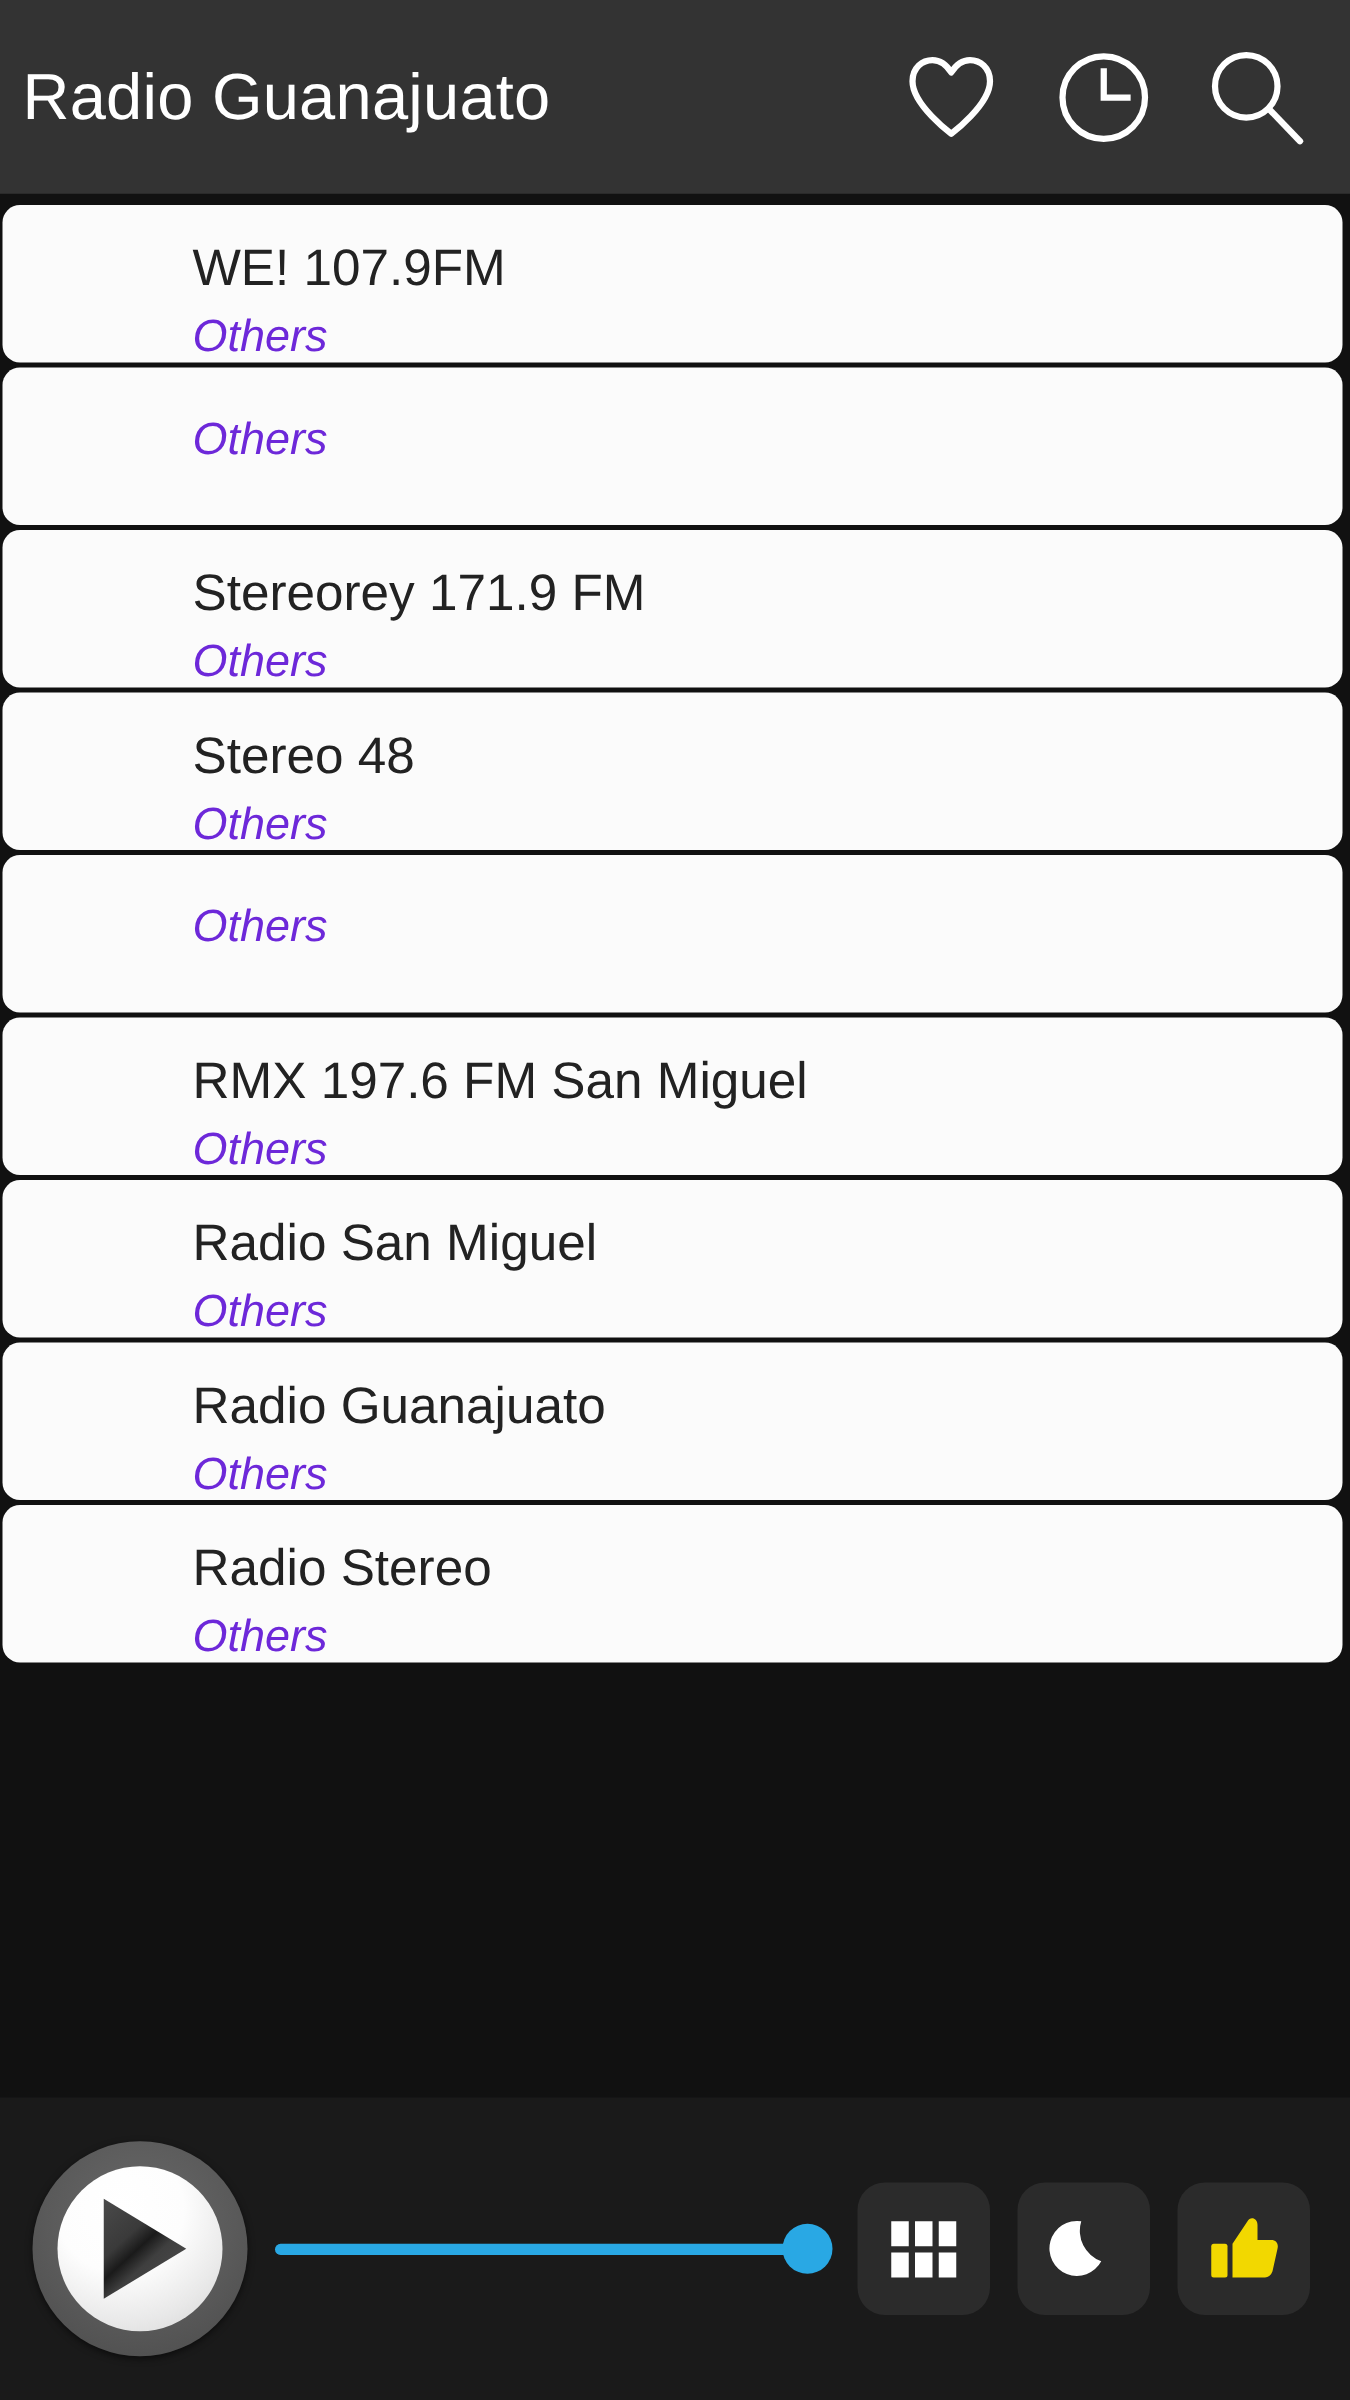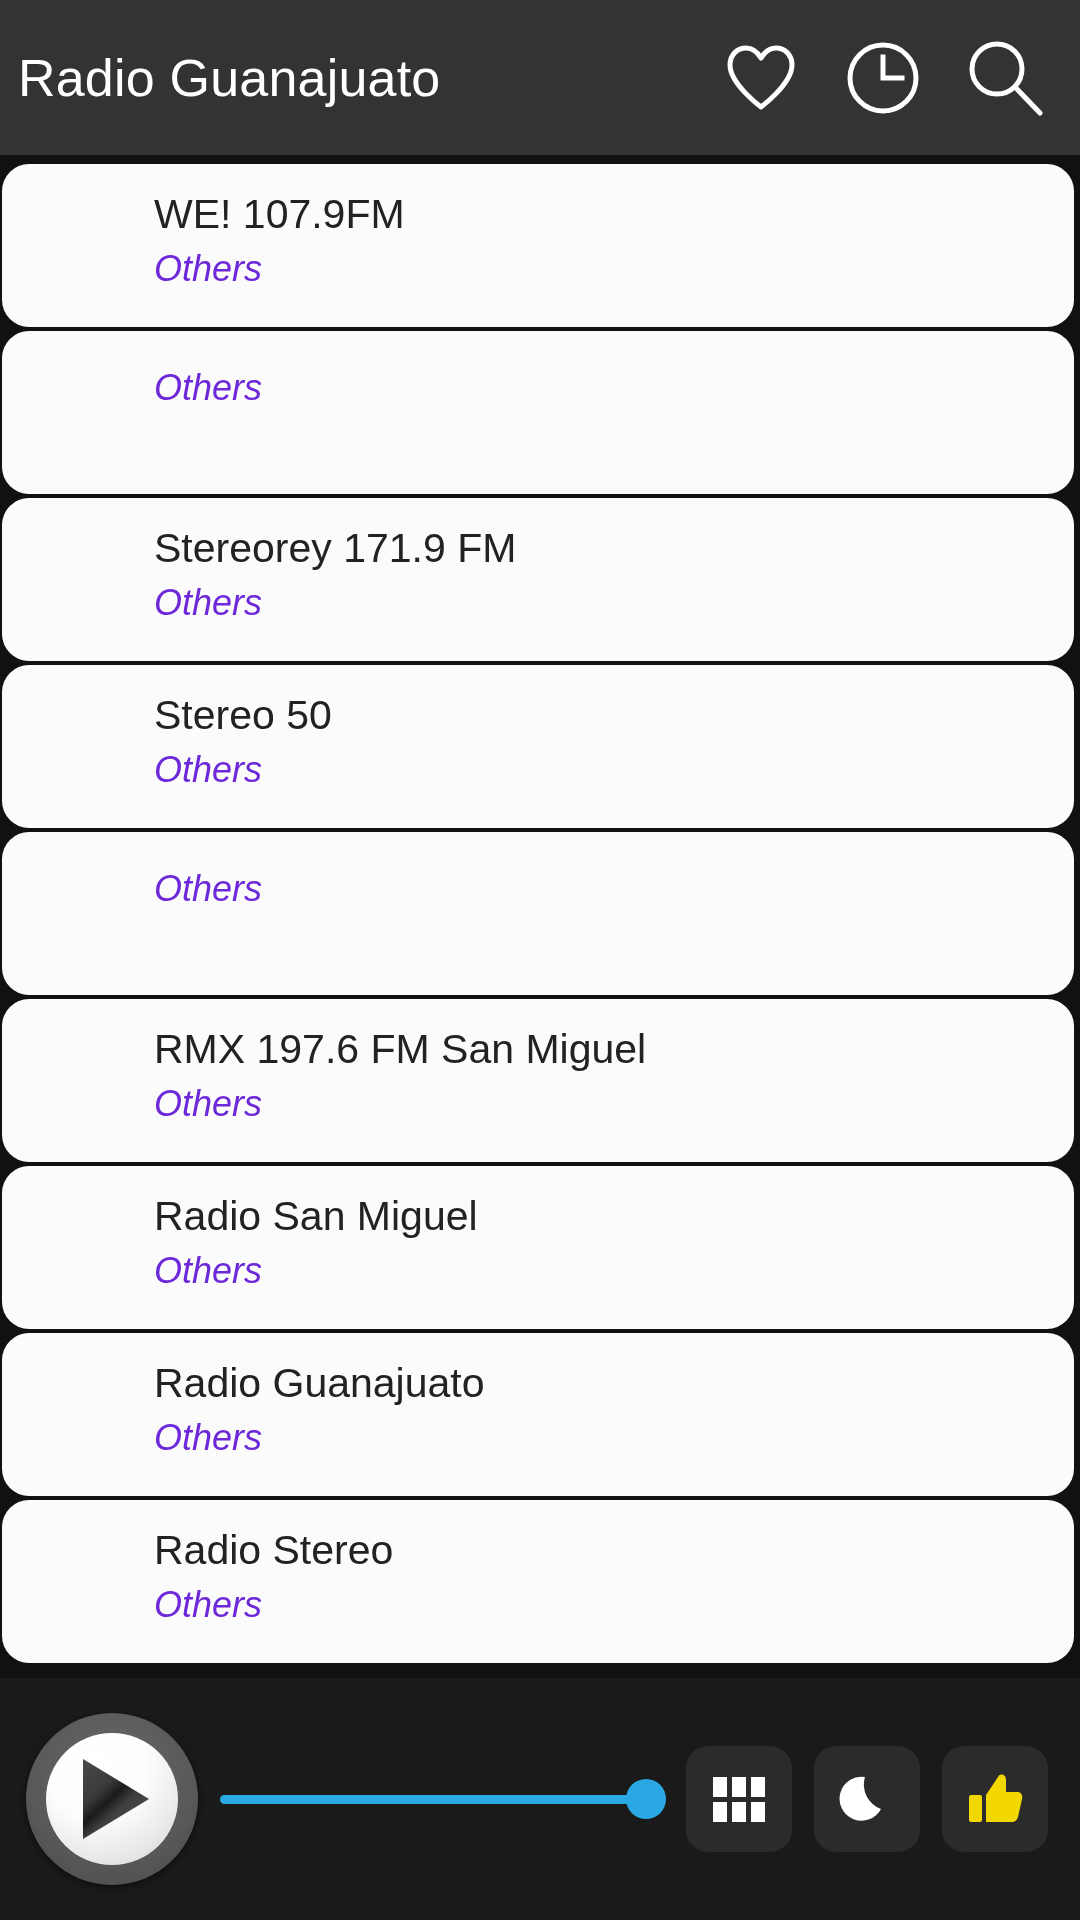--- a/index.html
+++ b/index.html
@@ -53,22 +53,22 @@
 
   
   #station-list {
     flex:1 1 auto;
     background:#111111;
     overflow:hidden;
     position:relative;
   }
   .station-card {
     background:#fbfbfb;
-    border-radius:27px;
-    height:163px;
+    border-radius:14px;
+    height:126px;
     margin:0 6px 4px 2px;
     padding:26px 0 0 152px;
     position:relative;
     overflow:hidden;
   }
   .station-card:first-child { margin-top:9px; }
   .station-name {
     color:#222222;
     font-size:41px;
     font-weight:400;
@@ -212,21 +212,21 @@
         <div class="station-genre">Others</div>
       </div>
       <div class="station-card">
         <div class="station-genre">Others</div>
       </div>
       <div class="station-card">
         <div class="station-name">Stereorey 171.9 FM</div>
         <div class="station-genre">Others</div>
       </div>
       <div class="station-card">
-        <div class="station-name">Stereo 50</div>
+        <div class="station-name">Stereo 48</div>
         <div class="station-genre">Others</div>
       </div>
       <div class="station-card">
         <div class="station-genre">Others</div>
       </div>
       <div class="station-card">
         <div class="station-name">RMX 197.6 FM San Miguel</div>
         <div class="station-genre">Others</div>
       </div>
       <div class="station-card">

